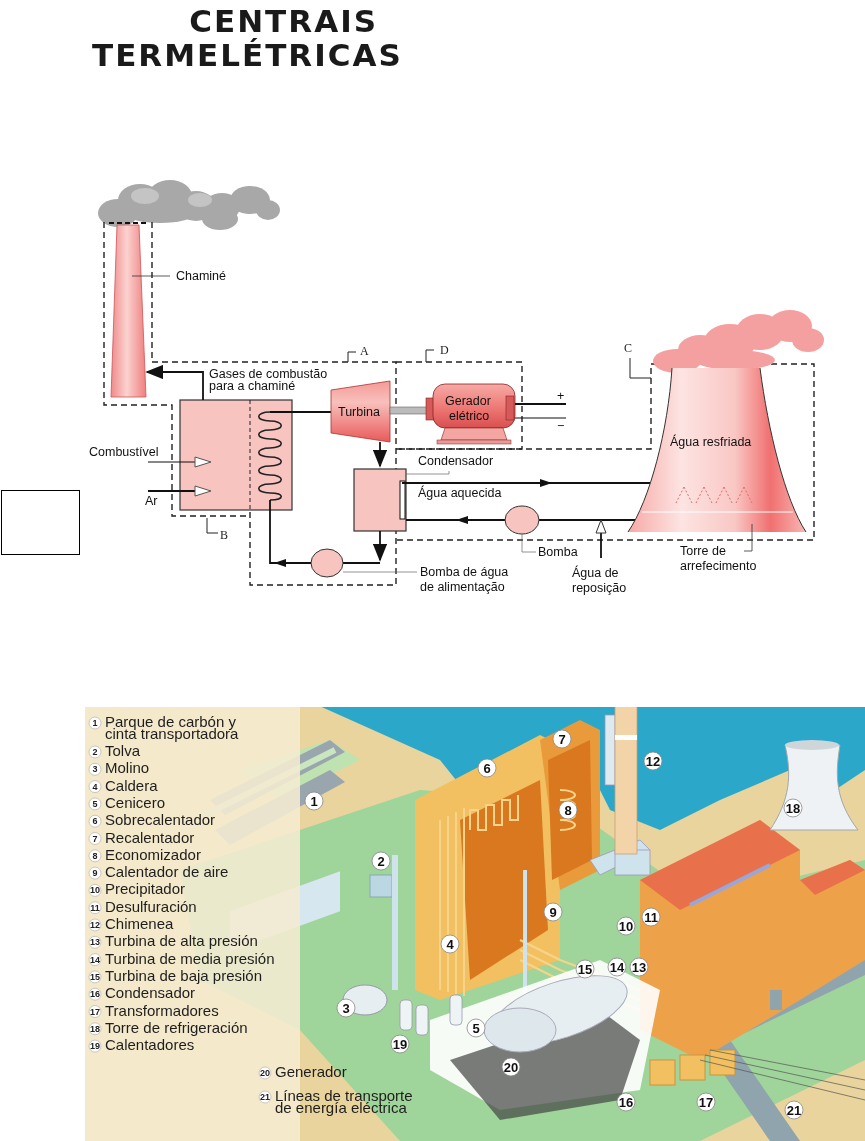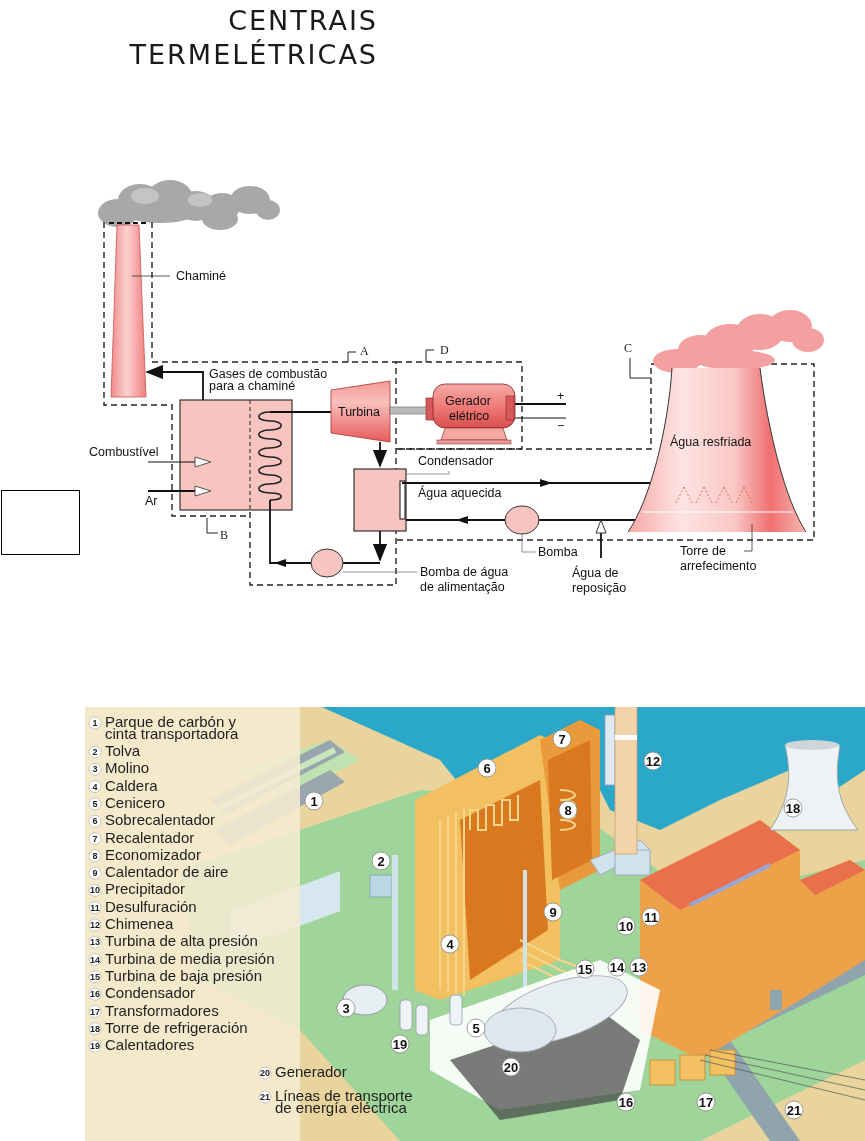--- a/index.html
+++ b/index.html
@@ -1,17 +1,17 @@
 <!DOCTYPE html>
 <html><head>
 <meta charset="utf-8">
 <style>
   html, body { margin: 0; padding: 0; background: #ffffff; }
   body { width: 865px; height: 1141px; position: relative; overflow: hidden; font-family: "Liberation Sans", sans-serif; }
-  .title { position: absolute; left: 92px; top: 4px; width: 286px; font-family: "DejaVu Sans", sans-serif; font-weight: normal; font-size: 27px; line-height: 34px; letter-spacing: 2px; color: #1a1a1a; text-align: right; }
+  .title { position: absolute; left: 92px; top: 4px; width: 286px; font-family: "DejaVu Sans", sans-serif; font-weight: bold; font-size: 31px; line-height: 34px; letter-spacing: 2px; color: #1a1a1a; text-align: right; }
   .title span { display: block; }
   .side-box { position: absolute; left: 1px; top: 490px; width: 79px; height: 65px; border: 1.5px solid #000; box-sizing: border-box; background: #fff; }
   svg { position: absolute; left: 0; top: 0; }
   .lbl { font-family: "Liberation Sans", sans-serif; font-size: 12.5px; fill: #111; }
   .lbl-s { font-family: "Liberation Serif", serif; font-size: 12px; fill: #222; }
   .leg { font-family: "Liberation Sans", sans-serif; font-size: 15px; fill: #1e1e1e; }
   .num { font-family: "Liberation Sans", sans-serif; font-size: 9px; font-weight: bold; fill: #222; }
   .callout { font-family: "Liberation Sans", sans-serif; font-size: 13px; font-weight: bold; fill: #111; }
 </style>
 </head>

